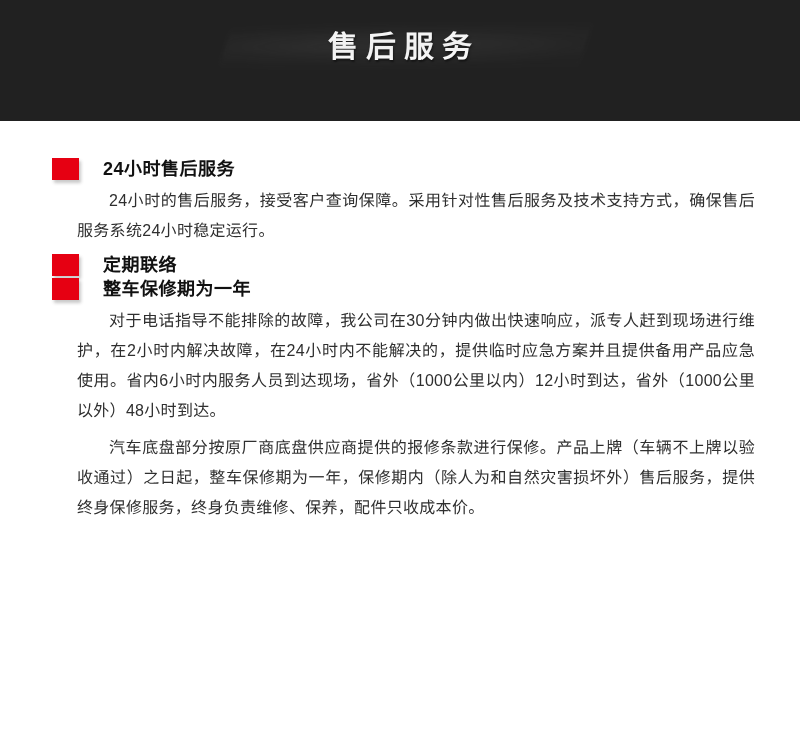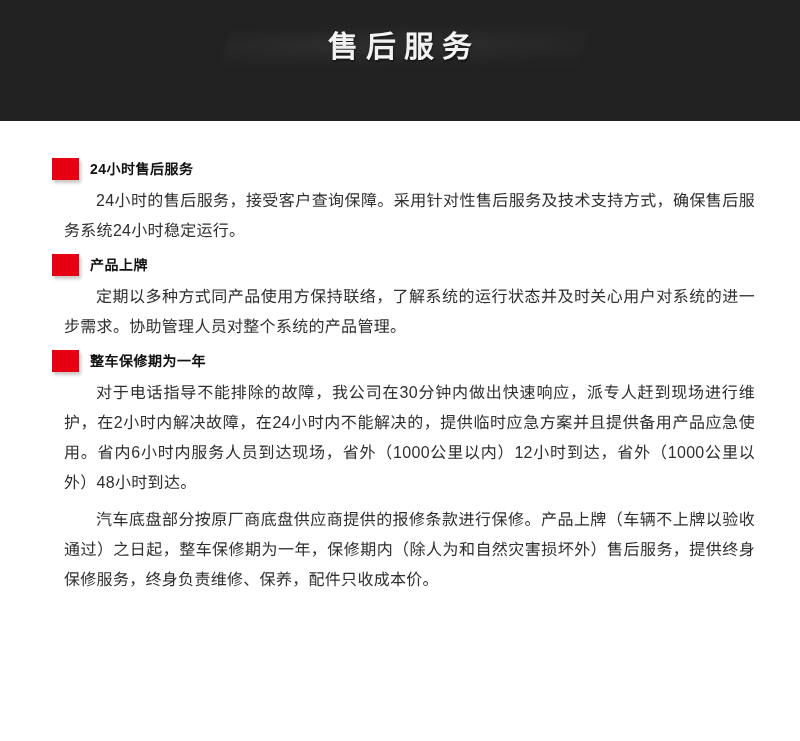--- a/index.html
+++ b/index.html
@@ -61,29 +61,29 @@
     height: 24px;
   }
   .bullet {
     flex: none;
     width: 27px;
     height: 22px;
     background: var(--accent-red);
     box-shadow: 2px 3px 3px rgba(60,60,60,0.28);
   }
   .sec h3 {
-    margin: 0 0 0 11px;
-    font-size: 14px;
+    margin: 0 0 0 24px;
+    font-size: 18px;
     line-height: 24px;
     font-weight: bold;
     color: var(--heading-color);
     letter-spacing: 0.5px;
   }
   .sec p {
-    margin: 5px 0 7px 12px;
+    margin: 5px 0 7px 25px;
     font-size: 16px;
     line-height: 30px;
     color: var(--text-color);
     text-indent: 2em;
     text-align: justify;
     letter-spacing: 0.3px;
   }
 </style>
 </head>
 <body>
@@ -101,23 +101,22 @@
       <div class="sec-head">
         <span class="bullet"></span>
         <h3>24小时售后服务</h3>
       </div>
       <p>24小时的售后服务，接受客户查询保障。采用针对性售后服务及技术支持方式，确保售后服务系统24小时稳定运行。</p>
     </section>
 
     <section class="sec">
       <div class="sec-head">
         <span class="bullet"></span>
-        <h3>产品上牌</h3>
+        <h3>定期联络</h3>
       </div>
-      <p>定期以多种方式同产品使用方保持联络，了解系统的运行状态并及时关心用户对系统的进一步需求。协助管理人员对整个系统的产品管理。</p>
     </section>
 
     <section class="sec">
       <div class="sec-head">
         <span class="bullet"></span>
         <h3>整车保修期为一年</h3>
       </div>
       <p>对于电话指导不能排除的故障，我公司在30分钟内做出快速响应，派专人赶到现场进行维护，在2小时内解决故障，在24小时内不能解决的，提供临时应急方案并且提供备用产品应急使用。省内6小时内服务人员到达现场，省外（1000公里以内）12小时到达，省外（1000公里以外）48小时到达。</p>
     </section>
 

